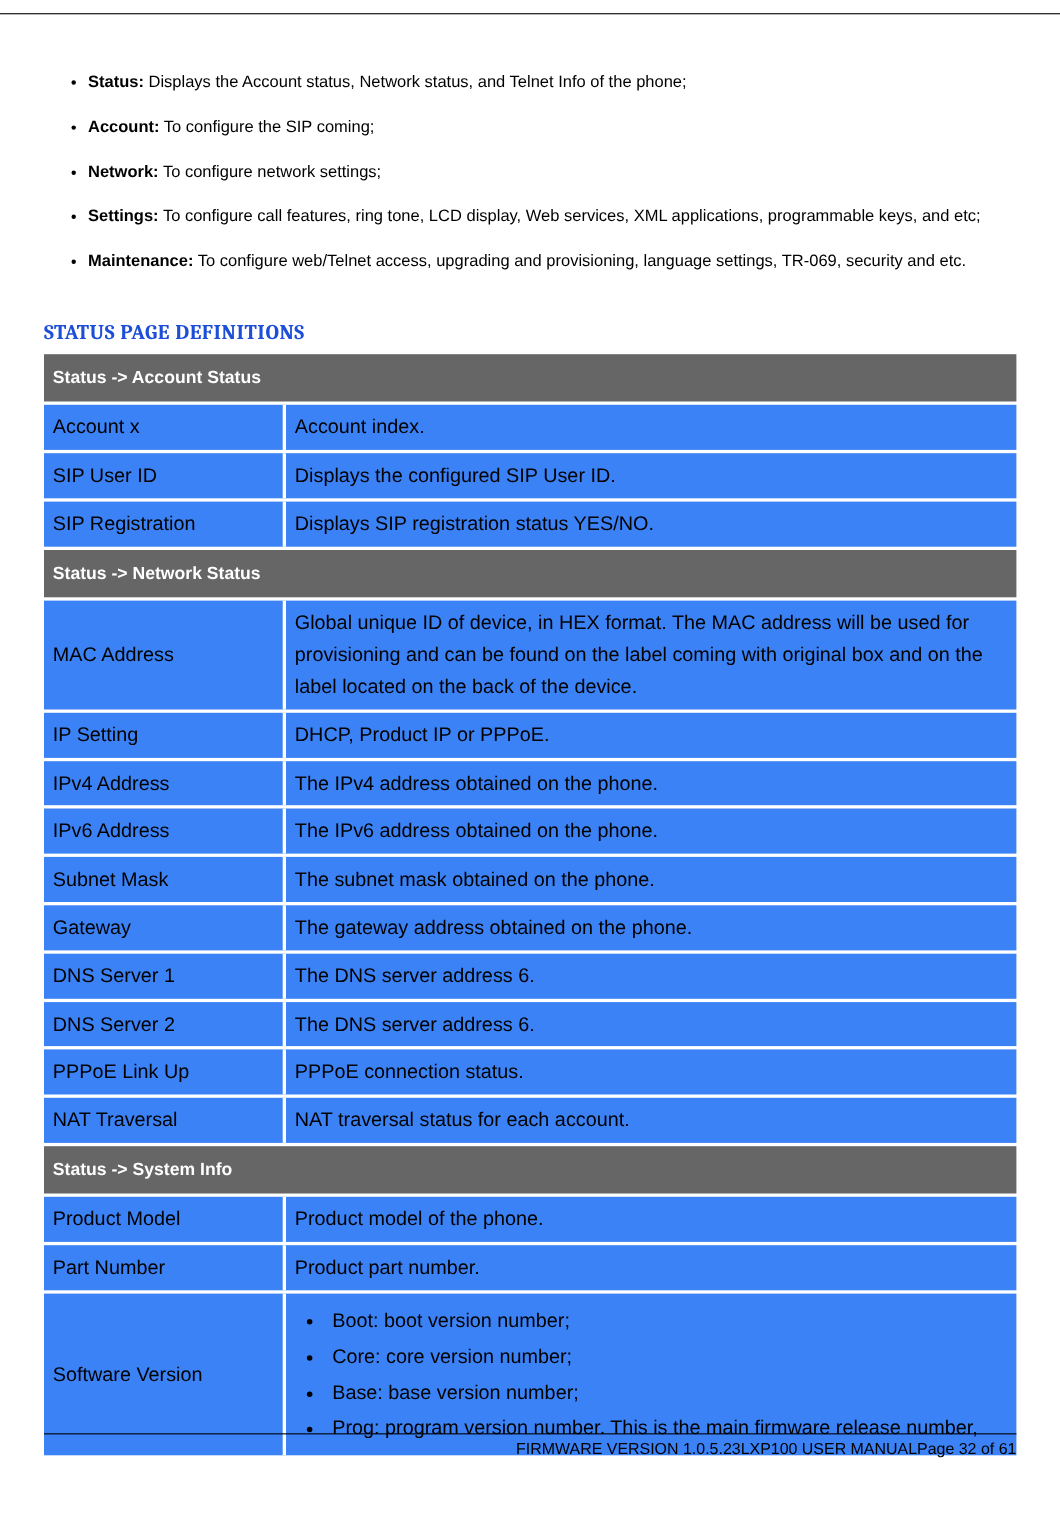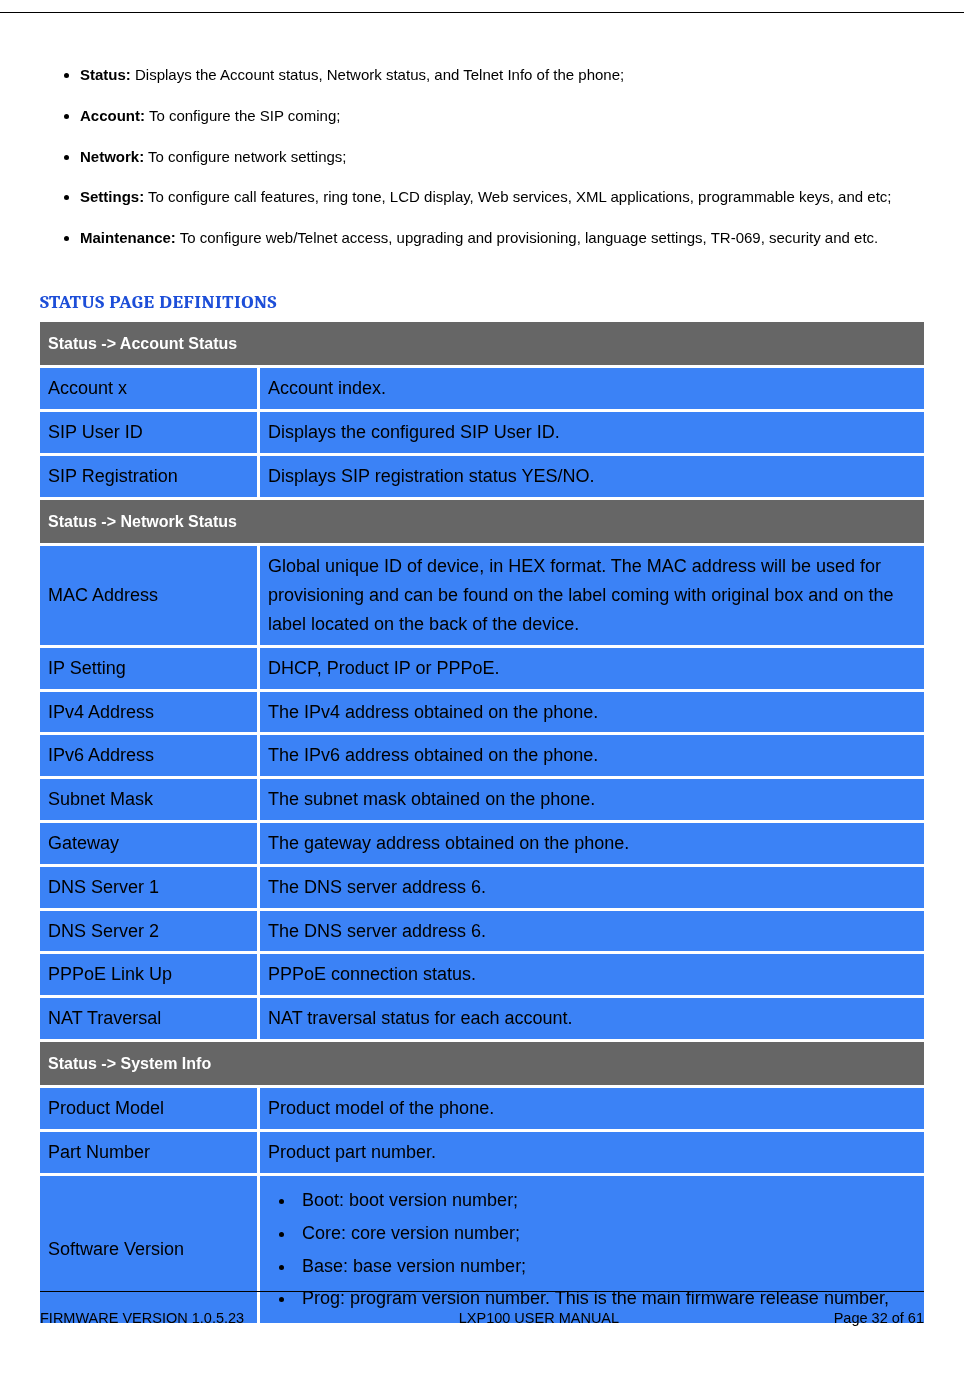--- a/index.html
+++ b/index.html
@@ -81,23 +81,23 @@
       list-style: disc;
       padding-left: 28px;
     }
     ul.sub-list li {
       margin: 4px 0;
       padding-left: 6px;
     }
     .footer-line {
       border-top: 1.5px solid #000;
       margin-top: 20px;
-      padding-top: 18px;
+      padding-top: 6px;
       display: flex;
-      justify-content: space-between;
+      justify-content: flex-end;
       font-size: 14.5px;
     }
     .footer-wrap {
       position: absolute;
       left: 40px; right: 40px;
       bottom: 10px;
     }
   </style>
 </head>
 <body>

